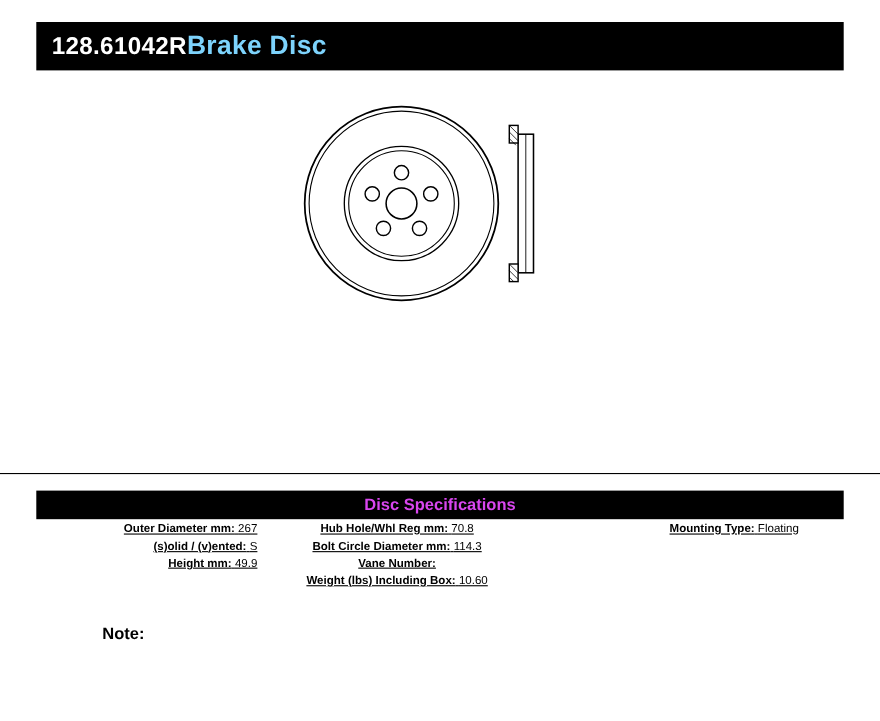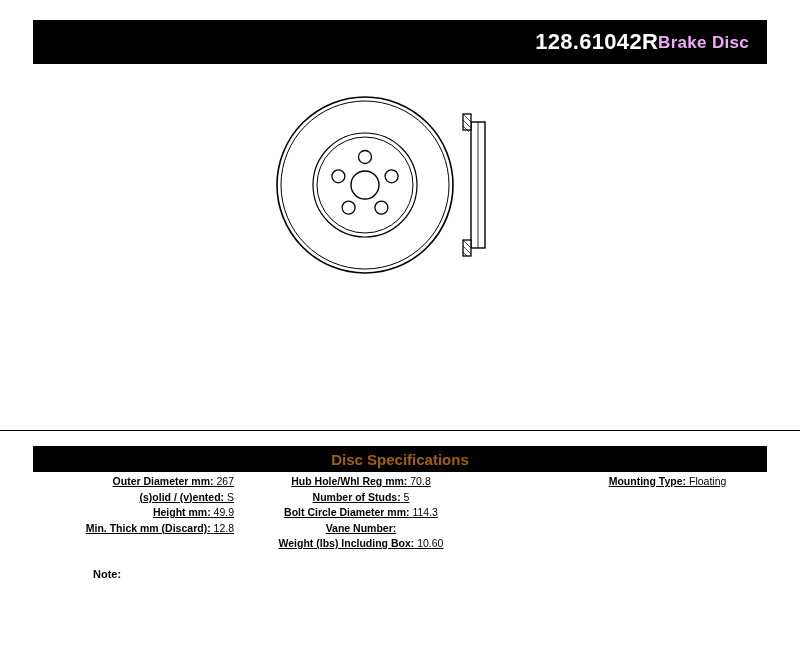--- a/index.html
+++ b/index.html
@@ -25,34 +25,34 @@
   
   .header-bar {
     position: absolute;
     left: 33px;
     top: 20px;
     width: 734px;
     height: 44px;
     background: #000000;
     display: flex;
     align-items: center;
-    justify-content: flex-end;
+    justify-content: flex-start;
     box-sizing: border-box;
     padding: 0 18px 0 14px;
   }
   .header-part-number {
     color: #ffffff;
     font-size: 22px;
     font-weight: bold;
     letter-spacing: 0.3px;
     line-height: 1;
   }
   .header-title {
-    color: #f0abfc;
-    font-size: 17px;
+    color: #7dd3fc;
+    font-size: 24px;
     font-weight: bold;
     letter-spacing: 0.3px;
     line-height: 1;
   }
 
   
   .drawing {
     position: absolute;
     left: 270px;
     top: 95px;
@@ -61,21 +61,21 @@
   }
 
   
   .spec-header {
     position: absolute;
     left: 33px;
     top: 446px;
     width: 734px;
     height: 26px;
     background: #000000;
-    color: #a16207;
+    color: #d946ef;
     font-size: 15px;
     font-weight: bold;
     display: flex;
     align-items: center;
     justify-content: center;
     box-sizing: border-box;
   }
 
   .spec-body {
     position: absolute;
@@ -115,21 +115,21 @@
   }
   .spec-line .val {
     font-weight: normal;
   }
 
   .note-row {
     position: absolute;
     left: 33px;
     top: 568px;
     width: 734px;
-    font-size: 11px;
+    font-size: 15px;
     font-weight: bold;
   }
   .note-label {
     margin-left: 60px;
   }
 
   .bottom-rule {
     position: absolute;
     left: 0px;
     top: 430px;
@@ -199,34 +199,26 @@
           <span class="val">267</span>
         </div>
         <div class="spec-line">
           <span>(s)olid / (v)ented:</span>
           <span class="val">S</span>
         </div>
         <div class="spec-line">
           <span>Height mm:</span>
           <span class="val">49.9</span>
         </div>
-        <div class="spec-line">
-          <span>Min. Thick mm (Discard):</span>
-          <span class="val">12.8</span>
-        </div>
       </div>
 
       <div class="col-mid">
         <div class="spec-line">
           <span>Hub Hole/Whl Reg mm:</span>
           <span class="val">70.8</span>
-        </div>
-        <div class="spec-line">
-          <span>Number of Studs:</span>
-          <span class="val">5</span>
         </div>
         <div class="spec-line">
           <span>Bolt Circle Diameter mm:</span>
           <span class="val">114.3</span>
         </div>
         <div class="spec-line">
           <span>Vane Number:</span>
           <span class="val"></span>
         </div>
         <div class="spec-line">

